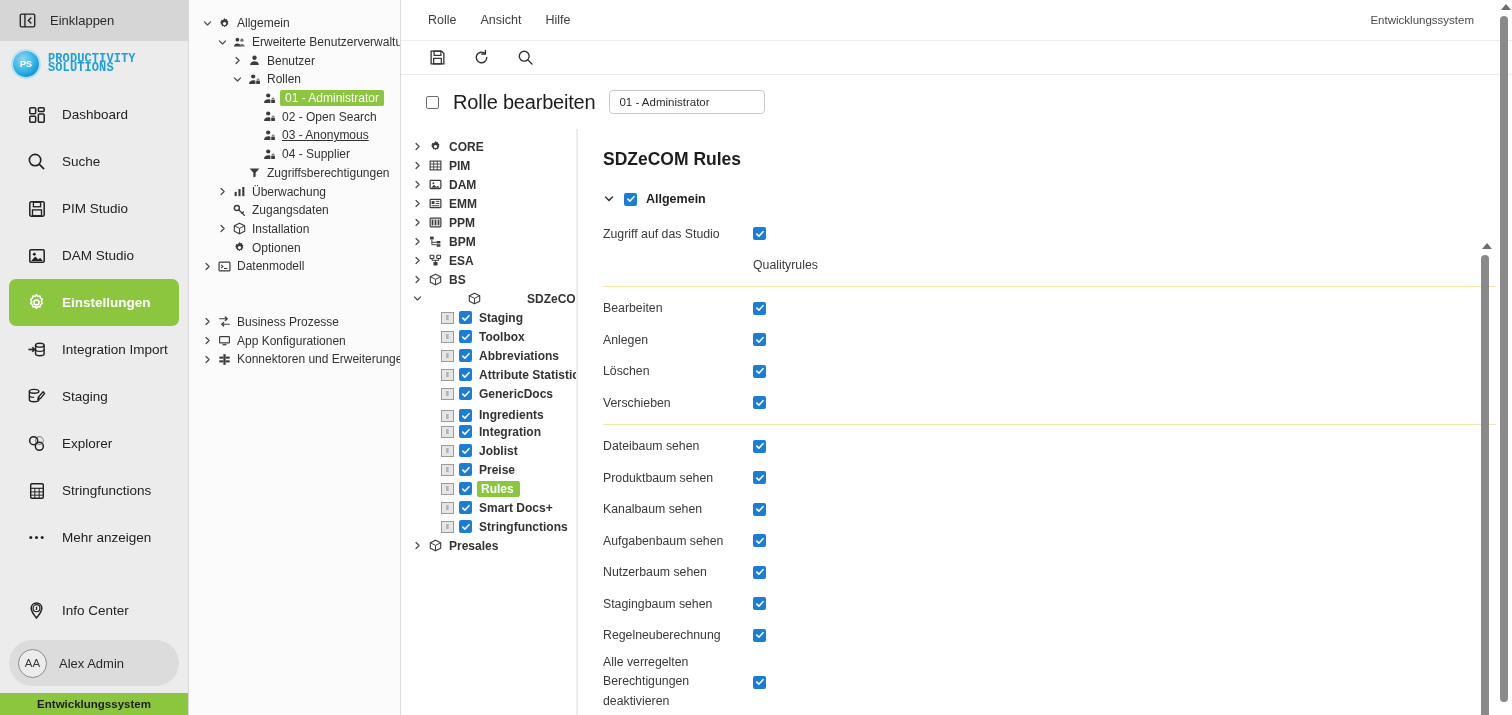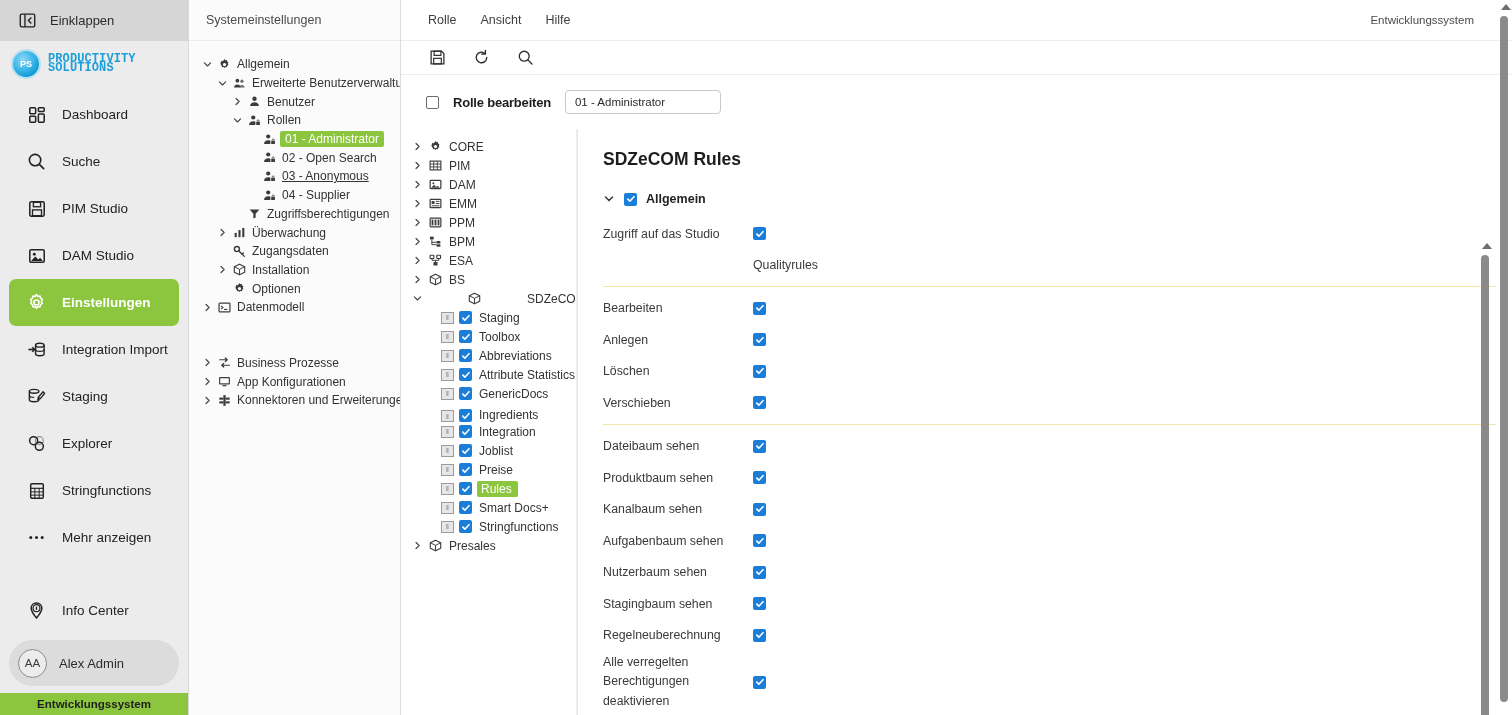--- a/index.html
+++ b/index.html
@@ -86,38 +86,38 @@
   .toolbar {
     height: 34px; display: flex; align-items: center; gap: 22px; padding-left: 25px;
     border-bottom: 1px solid #ededed;
   }
   .tbtn { width: 22px; height: 22px; display: flex; align-items: center; justify-content: center; cursor: pointer; color: #2e2e2e; }
   .titlebar { height: 54px; display: flex; align-items: center; padding-left: 25px; gap: 14px; }
   .title-cb {
     width: 13px; height: 13px; border: 1.4px solid #6d6d6d; border-radius: 2px;
     background: #fff; cursor: pointer; flex: 0 0 13px;
   }
-  .page-title { font-size: 13px; font-weight: bold; color: #1d1d1d; letter-spacing: -0.2px; }
+  .page-title { font-size: 20px; font-weight: normal; color: #1d1d1d; letter-spacing: -0.2px; }
   .role-input {
     width: 156px; height: 24px; border: 1px solid #c9c9c9; border-radius: 4px;
     padding: 0 9px; font-size: 11.5px; color: #2c2c2c; background: #fff;
     font-family: "Liberation Sans", sans-serif;
   }
 
   .content { flex: 1 1 auto; display: flex; min-height: 0; position: relative; }
 
   
   .modules {
     width: 176px; flex: 0 0 176px; padding-top: 8px; overflow: hidden;
     border-right: 1px solid #eeeeee; background: #ffffff;
   }
   .mrow { height: 19px; display: flex; align-items: center; gap: 5px; font-size: 12px; color: #333; cursor: pointer; white-space: nowrap; }
   .mrow .chev { width: 11px; flex: 0 0 11px; display: flex; align-items: center; justify-content: center; color: #555; }
   .mrow .mico { width: 14px; flex: 0 0 14px; display: flex; align-items: center; justify-content: center; }
-  .mrow .mlbl { padding: 0 2px; }
+  .mrow .mlbl { padding: 0 2px; font-weight: bold; }
   .mrow.selected .mlbl { background: #8cc63e; color: #fff; border-radius: 2px; padding: 1px 6px 1px 4px; }
   .mod-badge {
     width: 13px; height: 12px; flex: 0 0 13px; border: 1.2px solid #9b9b9b; background: #e6e6e6;
     display: flex; align-items: center; justify-content: center; font-size: 7px; color: #777;
   }
   .cb-blue {
     width: 13px; height: 13px; flex: 0 0 13px; background: #1a7ed8; border-radius: 2px;
     display: flex; align-items: center; justify-content: center;
   }
   .cb-blue svg { width: 10px; height: 10px; display: block; }
@@ -294,21 +294,20 @@
     </div>
 
     <div class="user-row">
       <div class="avatar">AA</div>
       <span>Alex Admin</span>
     </div>
     <div class="env-bar">Entwicklungssystem</div>
   </div>
 
   <div class="settings-panel">
-    <div class="settings-head">Systemeinstellungen</div>
     <div class="settings-tree" id="settings-tree">
         <div class="trow" style="padding-left: 13px;">
           <span class="chev">
             <svg width="9" height="9" viewBox="0 0 10 10">
               <path d="M1.6 3.2 L5 6.6 L8.4 3.2" fill="none" stroke="#4a4a4a" stroke-width="1.4" stroke-linecap="round" stroke-linejoin="round"></path>
             </svg>
           </span>
           <span class="tico">
             <svg width="13" height="13" viewBox="0 0 16 16">
               <path d="M8 1.3l1 1.6 1.9-.4.4 1.9 1.6 1-.9 1.6.9 1.6-1.6 1-.4 1.9-1.9-.4-1 1.6-1-1.6-1.9.4-.4-1.9-1.6-1 .9-1.6L2.1 6.4l1.6-1 .4-1.9 1.9.4z" fill="#3c3c3c"></path>

